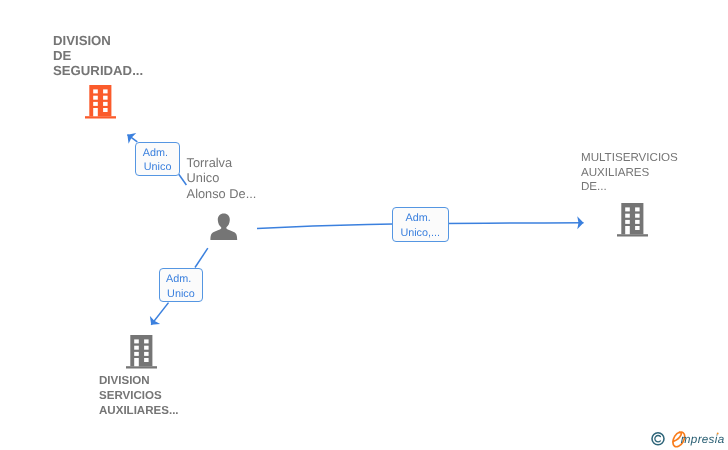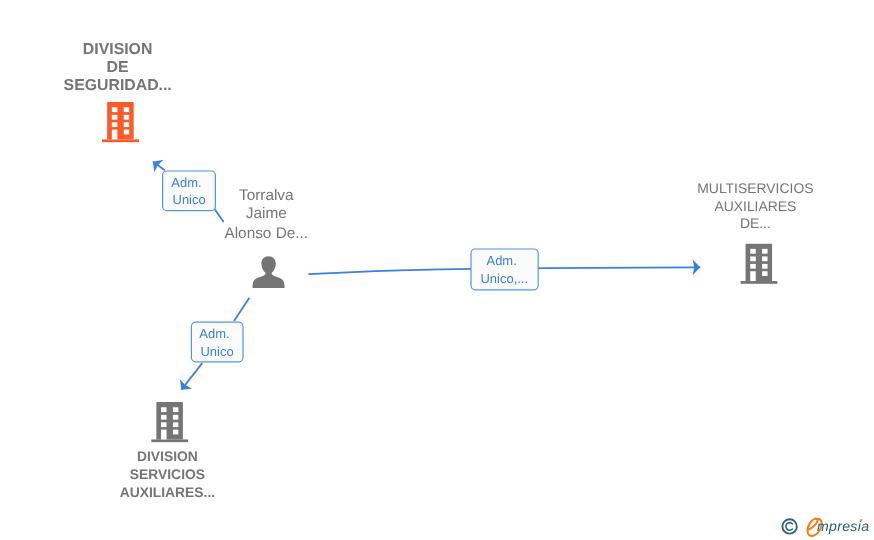--- a/index.html
+++ b/index.html
@@ -2,21 +2,21 @@
 <html><head>
 <meta charset="utf-8">
 <style>
   html,body{margin:0;padding:0;}
   body{width:728px;height:450px;background:#ffffff;overflow:hidden;
        font-family:"Liberation Sans",sans-serif;
        -webkit-font-smoothing:antialiased;text-rendering:geometricPrecision;}
   #stage{position:relative;width:728px;height:450px;}
   #edges{position:absolute;left:0;top:0;width:728px;height:450px;}
   .node{position:absolute;}
-  .node-label{position:absolute;text-align:center;color:#757575;white-space:pre-line;
+  .node-label{position:absolute;text-align:left;color:#757575;white-space:pre-line;
               background:#ffffff;}
   .tag{position:absolute;box-sizing:border-box;border:1.9px solid #5596e2;border-radius:4px;
        background:#fbfbfb;color:#3b80de;font-size:10.8px;line-height:14.4px;
        display:flex;flex-direction:column;justify-content:center;padding-top:3.0px;
        text-align:center;white-space:pre;}
   .tag span{display:block;}
   .tag span:first-child{position:relative;left:-2.2px;}
   #logo{position:absolute;}
 </style>
 </head>
@@ -60,21 +60,21 @@
       <rect x="8.2" y="10.7" width="4.6" height="4.0"></rect>
       <rect x="18.1" y="10.7" width="4.5" height="4.0"></rect>
       <rect x="8.2" y="16.9" width="4.6" height="4.0"></rect>
       <rect x="18.1" y="16.9" width="4.5" height="4.0"></rect>
       <rect x="8.2" y="23.0" width="4.6" height="8.2"></rect>
       <rect x="18.1" y="23.0" width="4.5" height="4.0"></rect>
     </g>
   </svg>
 
   <div class="node-label" style="left:186.6px;top:155.2px;width:70.6px;font-size:12.8px;line-height:15.2px;">Torralva
-Jaime
+Unico
 Alonso De...</div>
   <svg class="node" style="left:210.4px;top:212.8px;" width="28" height="28" viewBox="0 0 28 28">
     <path fill="#757575" d="M13.8,0.6 C10.1,0.6 7.7,3.1 7.8,6.9 C7.9,10.2 9.4,13.0 11.2,14.2
       L11.2,15.6 C10.1,17.0 6.0,17.8 3.3,19.3 C1.0,20.6 0.5,22.6 0.4,27.0 L27.2,27.0
       C27.1,22.6 26.6,20.6 24.3,19.3 C21.6,17.8 17.5,17.0 16.4,15.6 L16.4,14.2
       C18.2,13.0 19.7,10.2 19.8,6.9 C19.9,3.1 17.5,0.6 13.8,0.6 Z"></path>
   </svg>
 
   <div class="node-label" style="left:581px;top:151px;width:97px;font-size:11.6px;line-height:14.6px;font-weight:normal;">MULTISERVICIOS
 AUXILIARES

